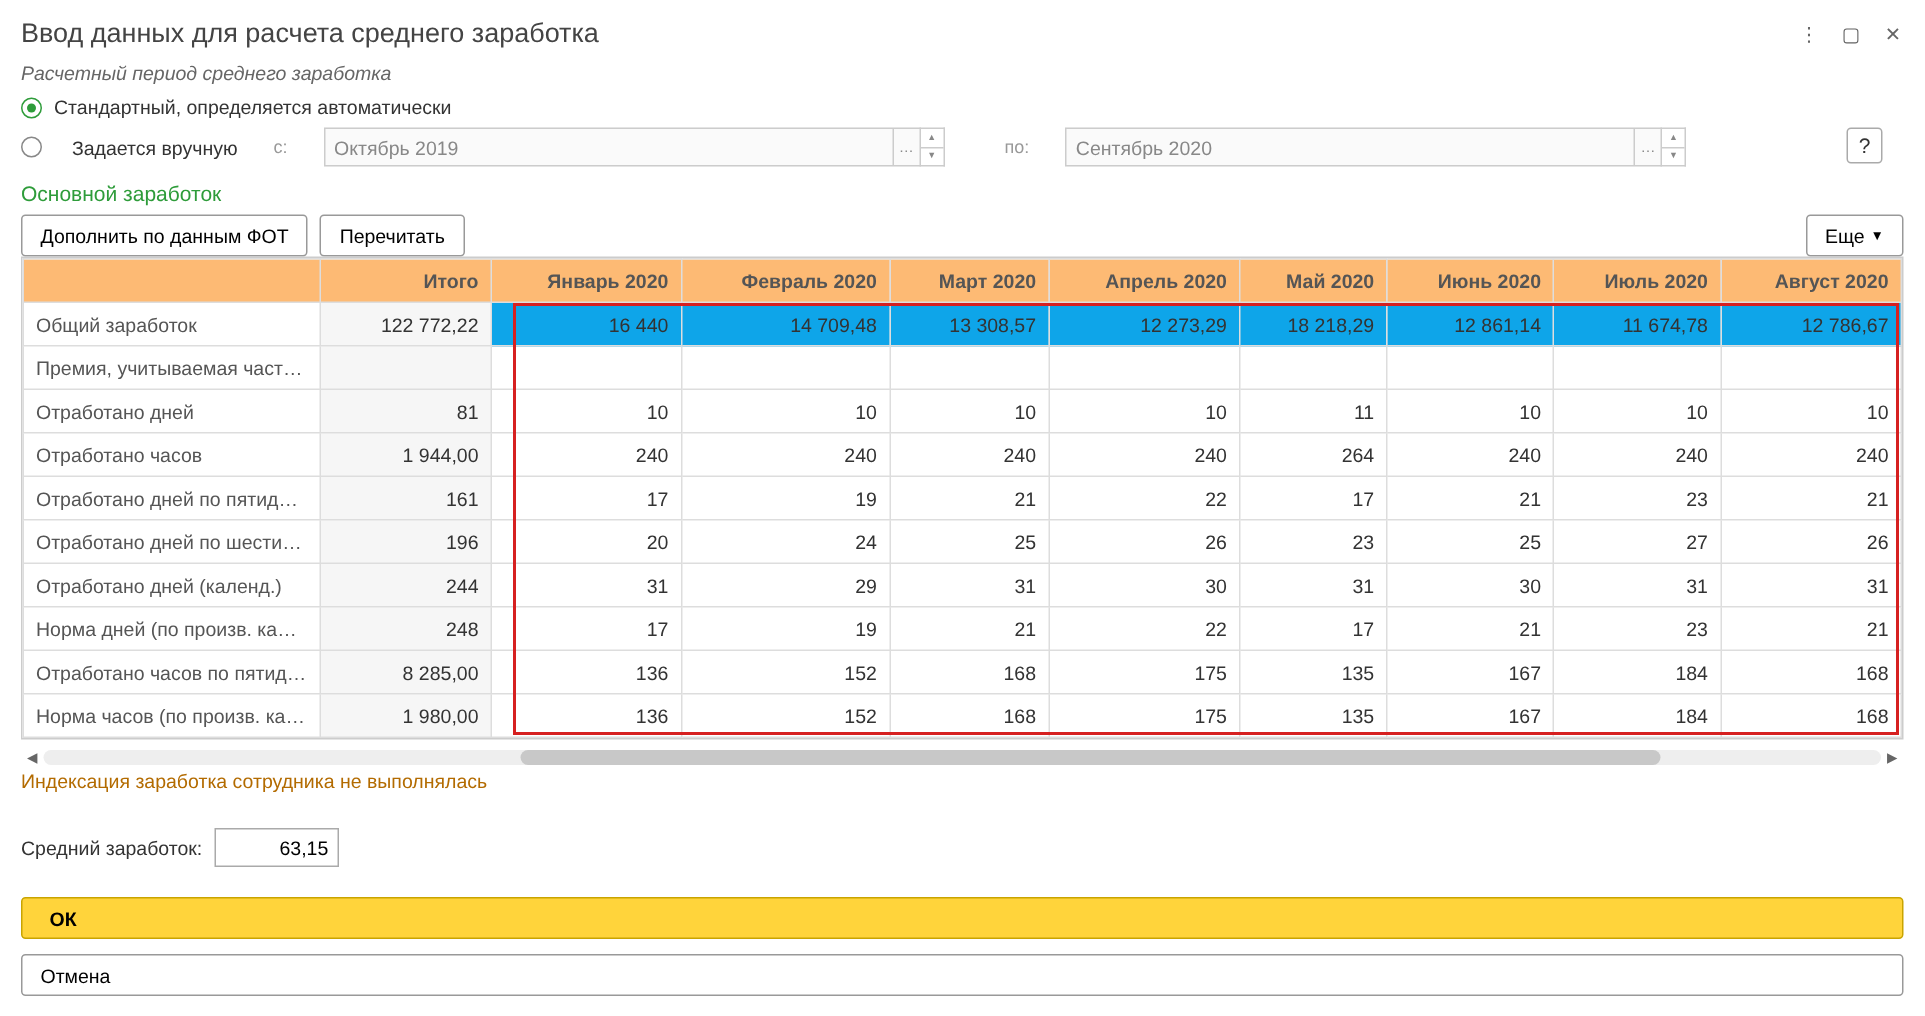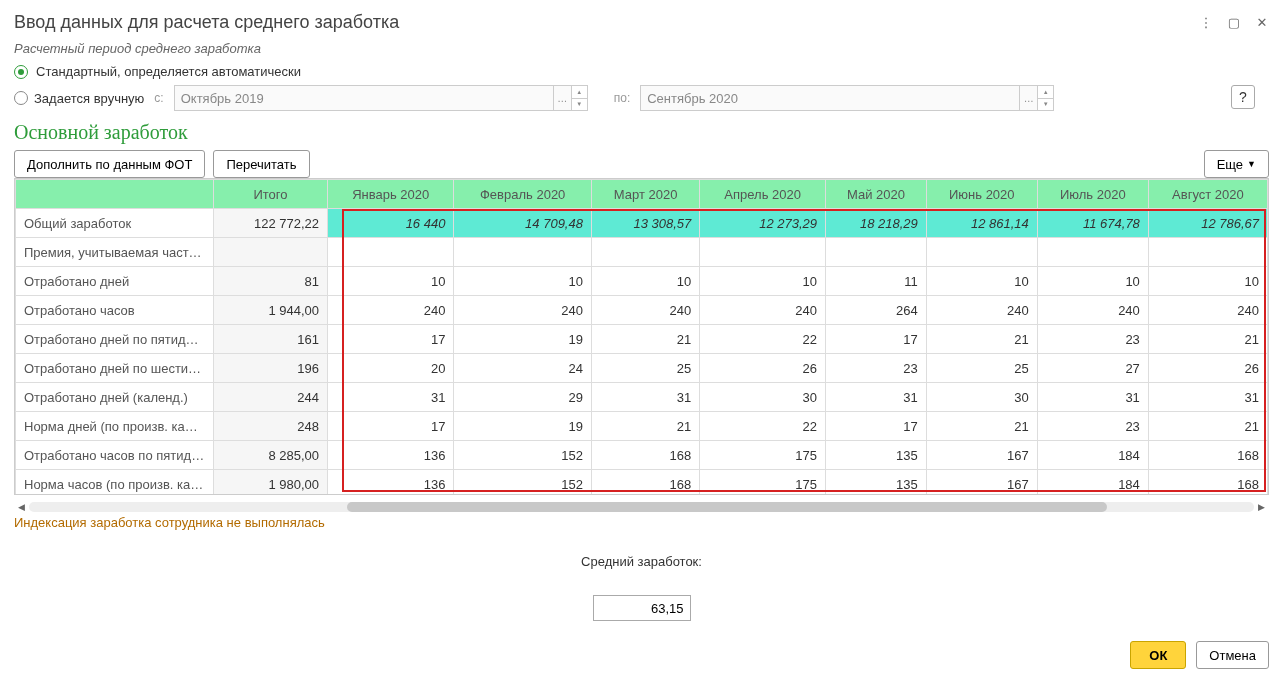--- a/index.html
+++ b/index.html
@@ -14,45 +14,45 @@
     .radio-row { display: flex; align-items: center; gap: 8px; margin-bottom: 6px; }
     .radio { width: 14px; height: 14px; border: 1px solid #888; border-radius: 50%; position: relative; cursor: pointer; }
     .radio.checked { border-color: #2e9c3a; }
     .radio.checked::after { content: ''; position: absolute; inset: 3px; border-radius: 50%; background: #2e9c3a; }
     .date-input-wrap { display: flex; align-items: center; }
     .date-input { border: 1px solid #ccc; height: 26px; padding: 2px 6px; width: 380px; color: #888; background: #fafafa; font-size: 13px; }
     .date-btn { border: 1px solid #ccc; border-left: none; height: 26px; width: 18px; display: flex; align-items: center; justify-content: center; font-size: 10px; color: #888; cursor: pointer; background: #fafafa; }
     .spinner { border: 1px solid #ccc; border-left: none; height: 26px; width: 16px; display: flex; flex-direction: column; }
     .spinner span { flex: 1; display: flex; align-items: center; justify-content: center; font-size: 6px; color: #888; border-bottom: 1px solid #ccc; cursor: pointer; }
     .spinner span:last-child { border-bottom: none; }
-    .manual-row { display: flex; align-items: center; gap: 6px; margin-bottom: 10px; }
+    .manual-row { display: flex; align-items: center; gap: 20px; margin-bottom: 10px; }
     .manual-row .lbl-s { color: #999; font-size: 12px; margin: 0 4px 0 4px; }
-    .section-title { font-size: 20px; color: #2e9c3a; margin-bottom: 6px; font-family: Liberation Serif, serif; }
+    .section-title { font-size: 14px; color: #2e9c3a; margin-bottom: 6px; }
     .toolbar { display: flex; justify-content: space-between; margin-bottom: 0; }
     .toolbar-left { display: flex; gap: 8px; }
     .btn { border: 1px solid #999; border-radius: 3px; background: #fff; height: 28px; padding: 0 12px; font-size: 13px; cursor: pointer; display: flex; align-items: center; gap: 4px; }
     .table-container { border: 1px solid #ccc; overflow: hidden; position: relative; }
     table { border-collapse: collapse; width: 100%; }
     th, td { border: 1px solid #ddd; padding: 6px 8px; font-size: 13px; height: 29px; }
-    th { background: #86efac; font-weight: normal; text-align: center; color: #555; }
+    th { background: #fdba74; font-weight: bold; text-align: right; color: #555; }
     thead th:first-child { width: 198px; }
     thead th:nth-child(2) { width: 114px; }
     .row-label { color: #555; white-space: nowrap; overflow: hidden; text-overflow: ellipsis; max-width: 198px; }
     .total-col { background: #f6f6f6; text-align: right; }
     .num { text-align: right; }
-    .earnings-row td.num { background: #5eead4; font-style: italic; }
+    .earnings-row td.num { background: #0ea5e9; }
     .highlight-box { position: absolute; left: 327px; top: 30px; right: 2px; bottom: 2px; border: 2px solid #d62020; pointer-events: none; }
     .hscroll { display: flex; align-items: center; margin-top: 4px; height: 16px; }
     .hscroll-arrow { font-size: 9px; color: #666; padding: 0 4px; cursor: pointer; }
     .hscroll-track { flex: 1; height: 10px; background: #eee; border-radius: 5px; position: relative; }
     .hscroll-thumb { position: absolute; left: 26%; width: 62%; height: 10px; background: #c8c8c8; border-radius: 5px; }
     .status-line { color: #b36b00; font-size: 13px; }
-    .avg-row { display: flex; align-items: center; gap: 26px; margin-top: 24px; flex-direction: column; }
-    .avg-input { border: 1px solid #aaa; width: 98px; height: 26px; text-align: right; padding: 2px 6px; font-size: 13px; }
-    .footer { display: flex; justify-content: flex-end; gap: 10px; margin-top: 20px; }
+    .avg-row { display: flex; align-items: center; gap: 8px; margin-top: 24px; }
+    .avg-input { border: 1px solid #aaa; width: 83px; height: 26px; text-align: right; padding: 2px 6px; font-size: 13px; }
+    .footer { display: flex; justify-content: space-between; gap: 10px; margin-top: 20px; flex-direction: column; }
     .btn-ok { background: #ffd43b; border-color: #c9a400; font-weight: bold; padding: 0 18px; }
     .caret-down { font-size: 9px; }
   </style>
 </head>
 <body>
 
 <div class="window">
   <div class="titlebar">
     <h1>Ввод данных для расчета среднего заработка</h1>
     <div class="titlebar-icons">

